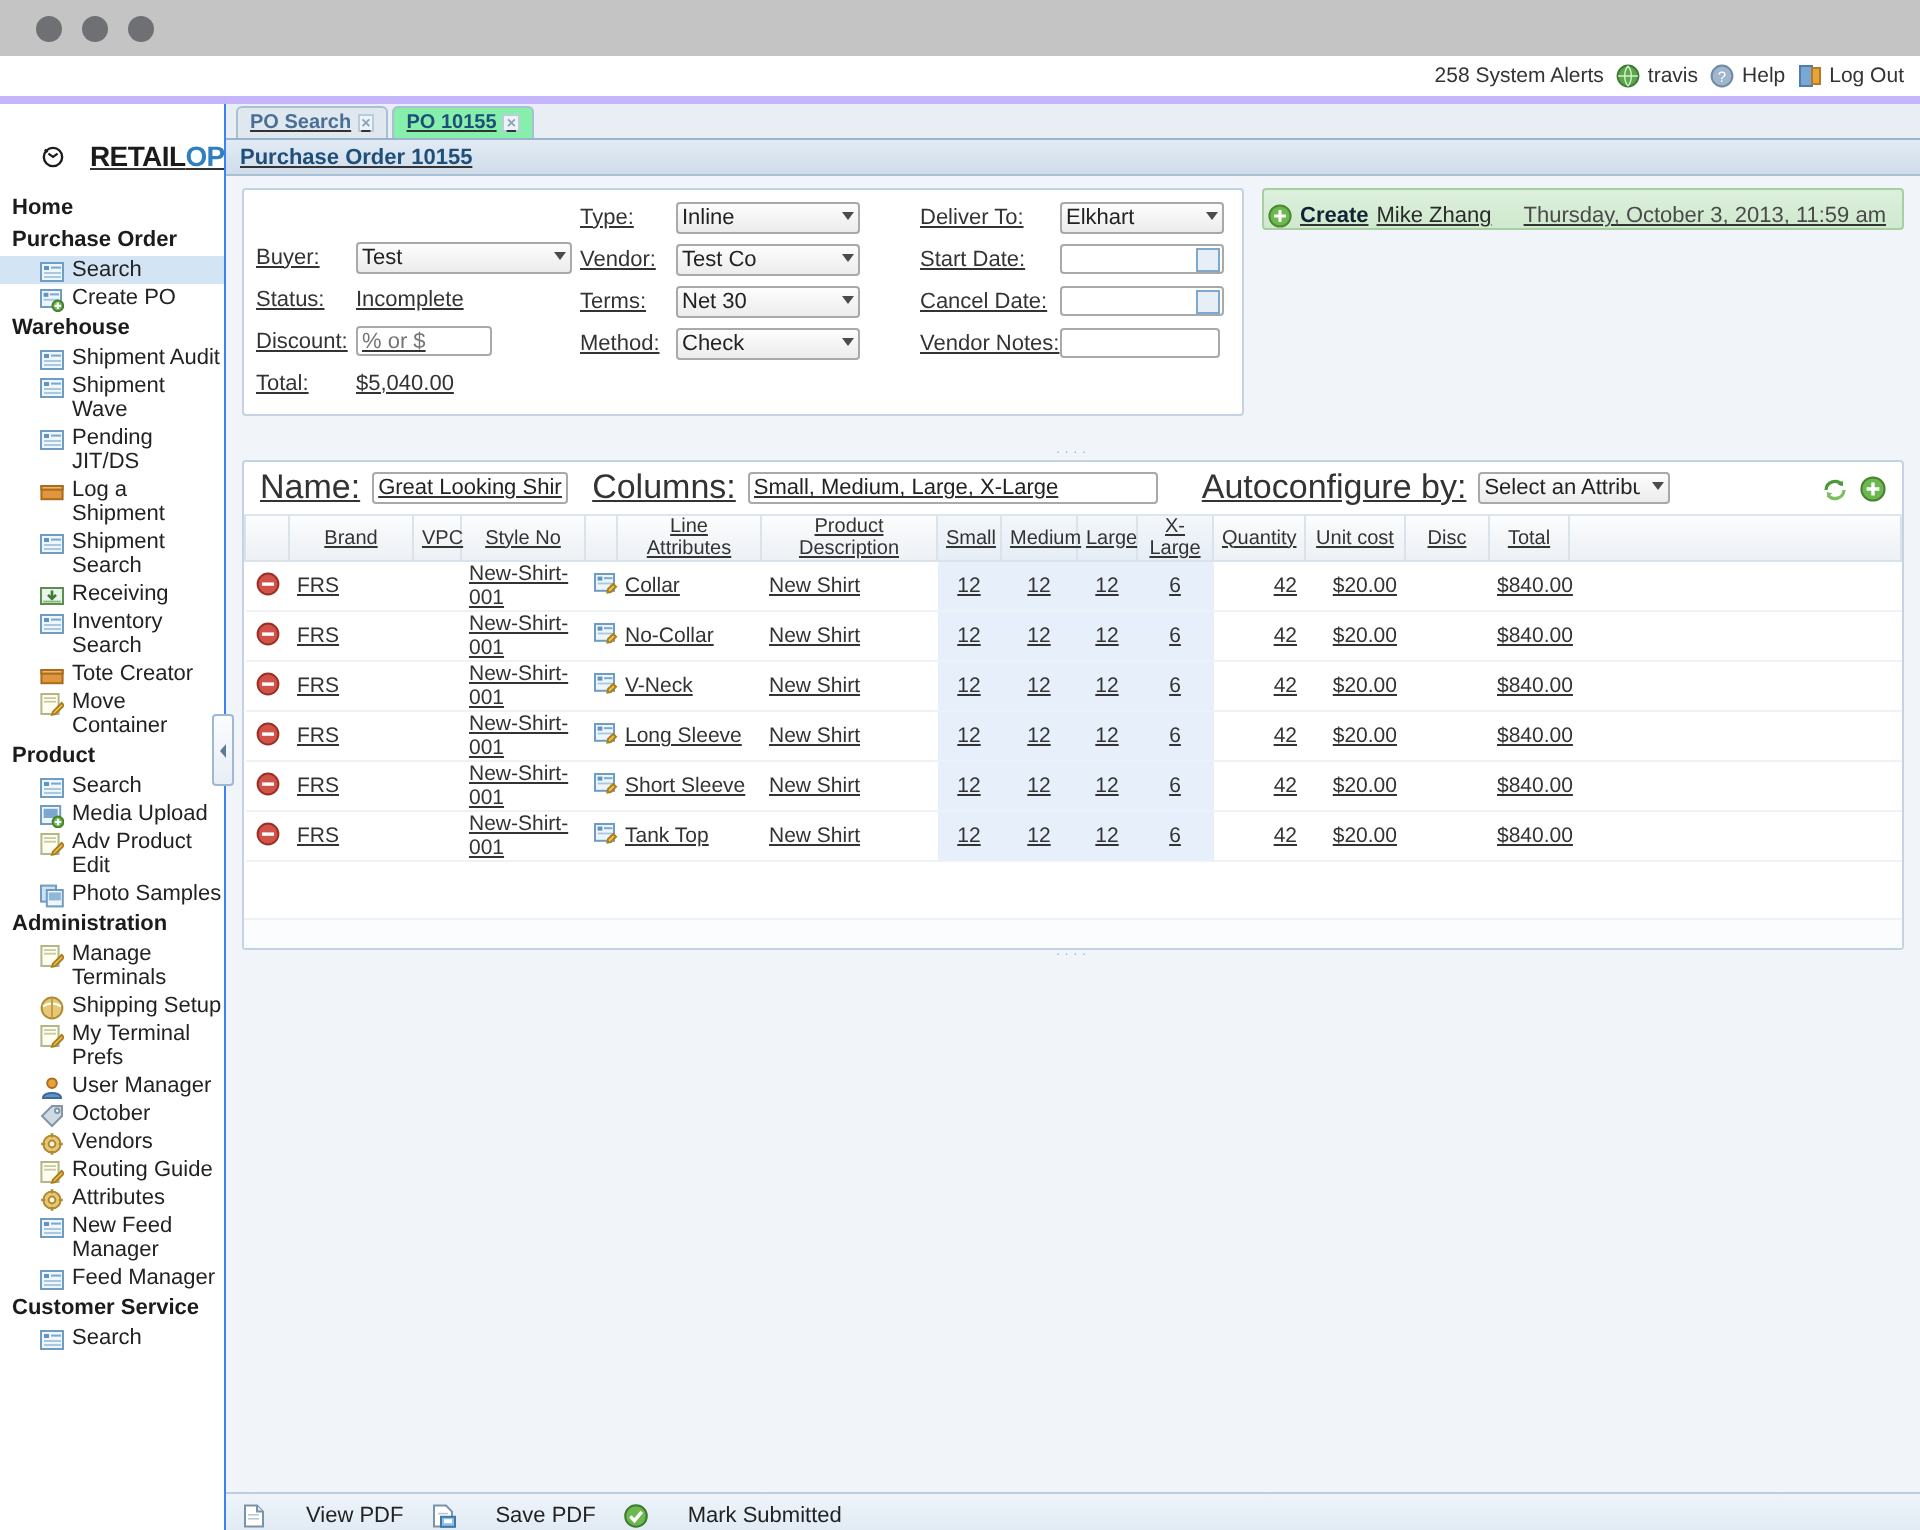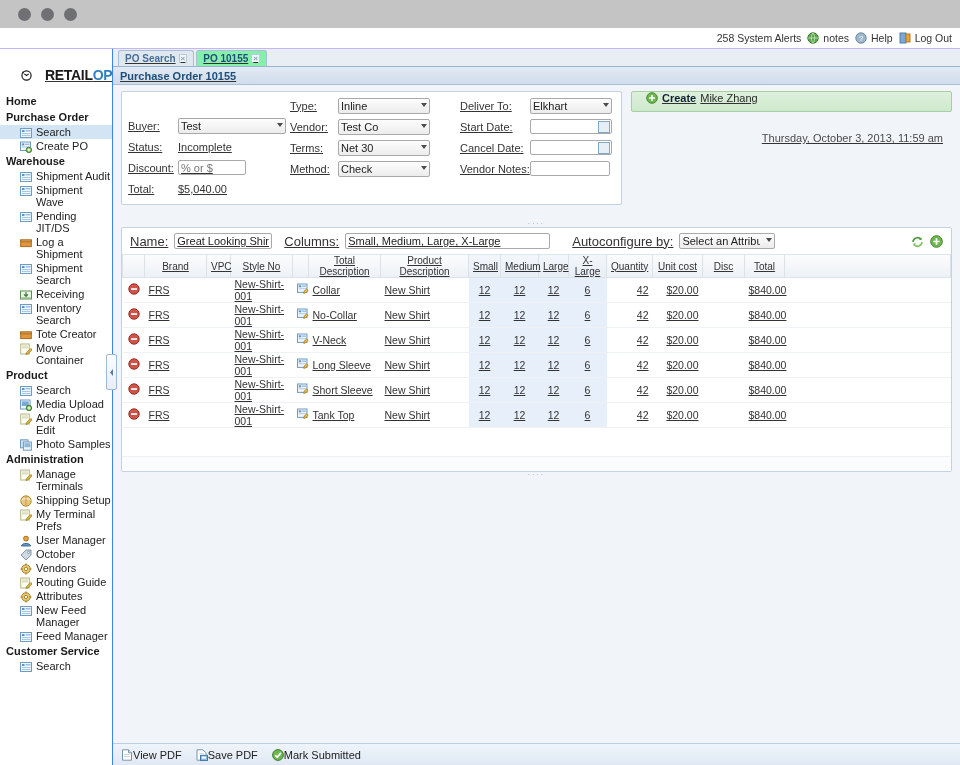--- a/index.html
+++ b/index.html
@@ -8,21 +8,21 @@
     font-family:"Liberation Sans","DejaVu Sans",sans-serif;
     font-size:11px;color:#333;background:#c9c9c9;
   }
   .window{position:relative;width:960px;height:765px;background:#c0c0c0;}
   
   .chrome{height:28px;background:#c4c4c4;display:flex;align-items:center;padding-left:18px;gap:10px;}
   .dot{width:13px;height:13px;border-radius:50%;background:#6f7073;}
   
   .app{position:absolute;left:0;top:28px;width:960px;height:737px;background:#ffffff;}
   
-  .topbar{height:20px;background:#fff;border-bottom:1px solid #c4b5fd;display:flex;align-items:center;justify-content:flex-end;padding-right:8px;gap:6px;font-size:10.5px;color:#333;}
+  .topbar{height:20px;background:#fff;border-bottom:4px solid #c4b5fd;display:flex;align-items:center;justify-content:flex-end;padding-right:8px;gap:6px;font-size:10.5px;color:#333;}
   .topbar .ti{display:flex;align-items:center;gap:4px;cursor:pointer;}
   .ico{display:inline-block;line-height:0;}
   
   .body-split{display:flex;height:717px;}
   .sidebar{width:112px;flex:0 0 112px;background:#fff;padding:6px 0 0 0;position:relative;}
   .sb-head{font-weight:bold;font-size:11px;color:#1b1b1b;padding:2px 0 2px 6px;}
   .sb-item{display:flex;align-items:center;gap:4px;padding:1px 0 1px 20px;font-size:11px;color:#222;cursor:pointer;position:relative;}
   .sb-item .gi{position:absolute;left:20px;top:2px;}
   .sb-item span.lbl{margin-left:16px;}
   .sb-item.sel{background:#d3e4f5;}
@@ -54,47 +54,47 @@
   select.ff{height:16px;-webkit-appearance:none;appearance:none;
     background-image:linear-gradient(#fdfdfd,#ececec);padding-right:14px;position:relative;}
   .selwrap{position:relative;display:inline-block;}
   .selwrap .arw{position:absolute;right:3px;top:5px;width:0;height:0;pointer-events:none;
     border-left:3px solid transparent;border-right:3px solid transparent;border-top:4px solid #4b4b4b;}
   .dateinp{position:relative;display:inline-block;}
   .dateinp .cal{position:absolute;right:2px;top:2px;width:10px;height:10px;background:#e7eef6;border:1px solid #7fa8cd;}
   .inp-gray{color:#aaa;}
   
   .logpanel{flex:1;margin-left:9px;}
-  .logrow{height:19px;background:linear-gradient(#ddf0dc,#cfe9cd);border:1px solid #a8cfa4;border-radius:2px;display:flex;align-items:flex-start;padding:0 8px 0 14px;}
+  .logrow{height:19px;background:linear-gradient(#ddf0dc,#cfe9cd);border:1px solid #a8cfa4;border-radius:2px;display:flex;align-items:flex-end;padding:0 8px 0 2px;}
   .logrow .lt{font-size:11px;color:#2a2a2a;display:flex;gap:4px;align-items:center;}
   .logrow .lt b{color:#123;}
   .logrow .ld{margin-left:auto;font-size:11px;color:#4a4a4a;margin-top:40px;}
   .notes{margin-top:22px;font-size:11px;color:#a7a7a7;padding-left:0;}
   
   .gridwrap{margin-top:22px;background:#fff;border:1px solid #c3d3e2;border-radius:2px;position:relative;}
   .grip{position:absolute;left:50%;transform:translateX(-50%);font-size:7px;color:#9cb6cf;letter-spacing:2px;line-height:6px;}
   .grip.t{top:-7px;}.grip.b{bottom:-7px;}
   .gridhdr{display:flex;align-items:center;height:26px;padding:0 8px;border-bottom:1px solid #dde6ef;gap:6px;}
-  .gh-lbl{font-size:13px;}
+  .gh-lbl{font-size:17px;}
   .gh-icons{margin-left:auto;display:flex;gap:6px;align-items:center;}
   table.dg{width:100%;border-collapse:collapse;font-size:10.5px;table-layout:fixed;}
   table.dg th{
     background:linear-gradient(#fbfcfd,#edf1f5);border:1px solid #dbe3ea;border-top:none;
     font-weight:normal;color:#333;height:15px;padding:0 4px;font-size:10px;
   }
   table.dg td{border-bottom:1px solid #eef2f6;height:15px;padding:0 4px;color:#333;}
   .t-del{width:20px;text-align:center;}
   .num{text-align:right;}
   .sizecell{background:#e7f0fa;text-align:center;}
   .sizehdr{background:linear-gradient(#f3f7fb,#e6edf5)!important;}
   .gridpad{height:28px;}
   .gridfoot{height:14px;background:#fafcfe;border-top:1px solid #eef2f6;}
   
   .botbar{position:absolute;left:0;bottom:0;width:100%;height:22px;background:linear-gradient(#eef4fa,#dfe9f3);border-top:1px solid #bbcfe2;display:flex;align-items:center;gap:14px;padding-left:8px;}
-  .botbar .bi{display:flex;align-items:center;gap:0;font-size:11px;color:#222;cursor:pointer;}
+  .botbar .bi{display:flex;align-items:center;gap:20px;font-size:11px;color:#222;cursor:pointer;}
   
   svg{display:block;}
 </style>
 </head>
 <body>
 
 <div class="window">
 
   <div class="chrome">
     <div class="dot"></div>
@@ -108,21 +108,21 @@
       <div class="ti">
         <span>258 System Alerts</span>
       </div>
       <div class="ti">
         <span class="ico">
           <svg width="12" height="12" viewBox="0 0 12 12">
               <circle cx="6" cy="6" r="5.2" fill="#5aa84a" stroke="#3d7a33"></circle>
               <path d="M1 6h10M6 1c2.2 2.6 2.2 7.4 0 10M6 1C3.8 3.6 3.8 8.4 6 11" stroke="#d6f0cf" fill="none" stroke-width="0.7"></path>
             </svg>
         </span>
-        <span>notes</span>
+        <span>travis</span>
       </div>
       <div class="ti">
         <span class="ico">
           <svg width="12" height="12" viewBox="0 0 12 12">
               <circle cx="6" cy="6" r="5.2" fill="#9fb6cc" stroke="#6e89a4"></circle>
               <text x="6" y="9" font-size="7.5" fill="#fff" text-anchor="middle" font-family="Liberation Sans">?</text>
             </svg>
         </span>
         <span>Help</span>
       </div>
@@ -600,21 +600,21 @@
                   <col style="width:40px">
                   <col>
               </colgroup>
               <thead>
                   <tr id="dg-head">
                     <th></th>
                     <th>Brand</th>
                     <th>VPC</th>
                     <th>Style No</th>
                     <th></th>
-                    <th>Total Description</th>
+                    <th>Line Attributes</th>
                     <th>Product Description</th>
                     <th class="sizehdr">Small</th>
                     <th class="sizehdr">Medium</th>
                     <th class="sizehdr">Large</th>
                     <th class="sizehdr">X-Large</th>
                     <th>Quantity</th>
                     <th>Unit cost</th>
                     <th>Disc</th>
                     <th>Total</th>
                     <th></th>

